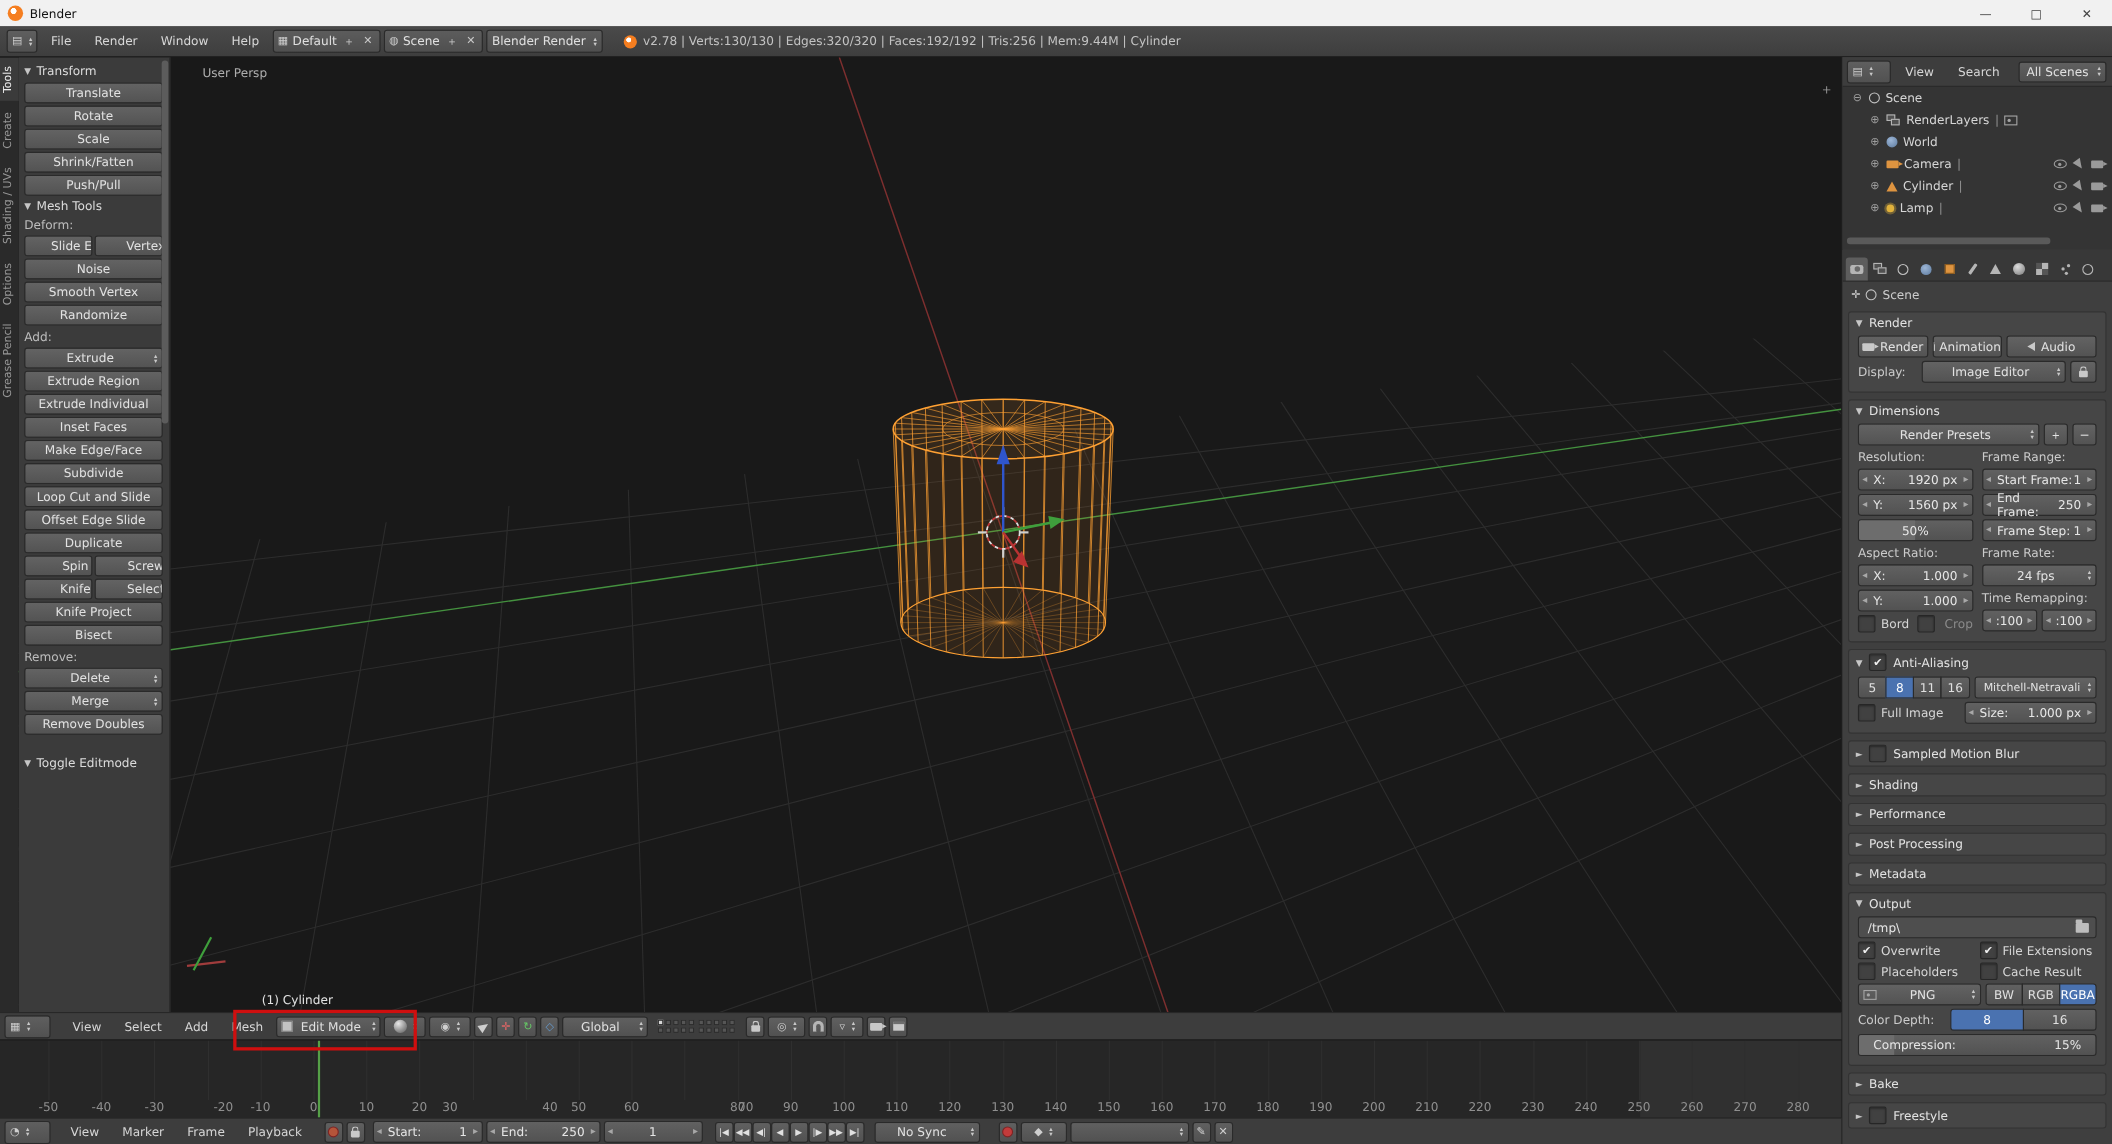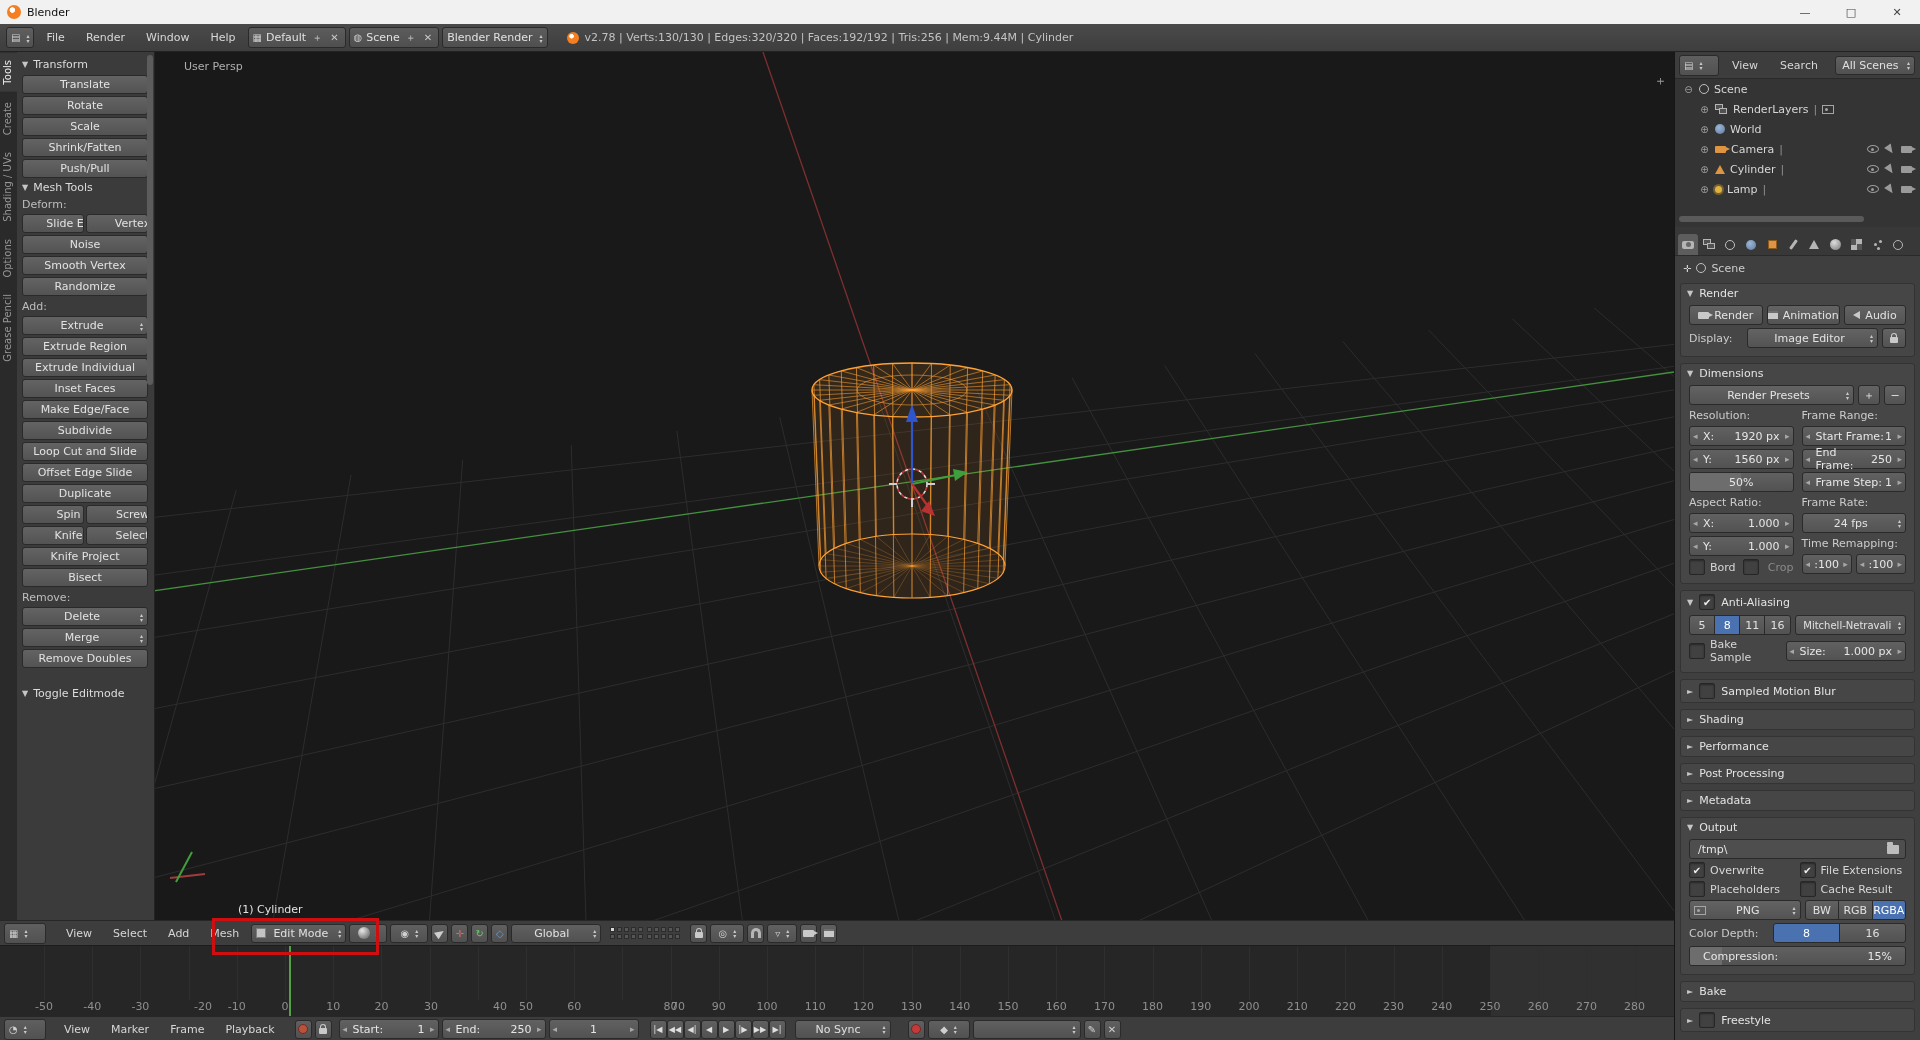--- a/index.html
+++ b/index.html
@@ -501,21 +501,21 @@
           </div>
         <div class="hbtn pbk">
             <span class="glyph" style="color:#d66;">✛</span>
           </div>
         <div class="hbtn pbk">
             <span class="glyph" style="color:#6c6;">↻</span>
           </div>
         <div class="hbtn pbk">
             <span class="glyph" style="color:#69c;">◇</span>
           </div>
-        <div class="hbtn" style="width:90px;">
+        <div class="hbtn" style="width:78px;">
           <span style="flex:1;text-align:center;">Global</span>
           <span class="spin">
               <b>▴</b>
               <b>▾</b>
             </span>
         </div>
         <div class="lgrid first" style="margin-left:6px;">
             <span class="ld on"></span>
             <span class="ld"></span>
             <span class="ld"></span>
@@ -580,21 +580,21 @@
           <div class="rnum" style="left: 203px; text-align: center;">-20</div>
           <div class="rtick" style="left: 236.8px;"></div>
           <div class="rnum" style="left: 236.8px;">-10</div>
           <div class="rtick" style="left: 285px;"></div>
           <div class="rnum" style="left: 285px;">0</div>
           <div class="rtick" style="left: 333.2px;"></div>
           <div class="rnum" style="left: 333.2px;">10</div>
           <div class="rtick" style="left: 381.4px;"></div>
           <div class="rnum" style="left: 381.4px;">20</div>
           <div class="rtick" style="left: 429.6px;"></div>
-          <div class="rnum" style="left: 431px;">30</div>
+          <div class="rnum" style="left: 409px;">30</div>
           <div class="rtick" style="left: 477.8px;"></div>
           <div class="rnum" style="left: 500px;">40</div>
           <div class="rtick" style="left: 526px;"></div>
           <div class="rnum" style="left: 526px;">50</div>
           <div class="rtick" style="left: 574.2px;"></div>
           <div class="rnum" style="left: 574.2px;">60</div>
           <div class="rtick" style="left: 622.4px;"></div>
           <div class="rnum" style="left: 639px; margin-left: 39px;">70</div>
           <div class="rtick" style="left: 670.6px;"></div>
           <div class="rnum" style="left: 670.6px;">80</div>
@@ -844,21 +844,21 @@
           <div class="pcontent">
             <div class="prow">
               <div class="btn flex1" style="gap:5px;">
                 <span class="ic-minicam"></span>
                 <span>Render</span>
               </div>
               <div class="btn flex1" style="gap:5px;">
                 <span class="ic-clap"></span>
                 <span>Animation</span>
               </div>
-              <div class="btn" style="width:62px;gap:5px;">
+              <div class="btn" style="width:82px;gap:5px;">
                 <span class="ic-speaker"></span>
                 <span>Audio</span>
               </div>
             </div>
             <div class="prow">
               <span class="plabel" style="width:54px;">Display:</span>
               <div class="btn dd flex1">
                 <span class="lbl">Image Editor</span>
                 <span class="spin">
                     <b>▴</b>
@@ -996,21 +996,21 @@
                 <span class="lbl" style="font-size:10px;">Mitchell-Netravali</span>
                 <span class="spin">
                     <b>▴</b>
                     <b>▾</b>
                   </span>
               </div>
             </div>
             <div class="prow">
               <div class="chkrow flex1">
                 <span class="chk"></span>
-                <span>Bake Sample</span>
+                <span>Full Image</span>
               </div>
               <div class="nf split flex1">
                 <span class="na-l">◂</span>
                 <span>Size:</span>
                 <span>1.000 px</span>
                 <span class="na-r">▸</span>
               </div>
             </div>
           </div>
         </div>

